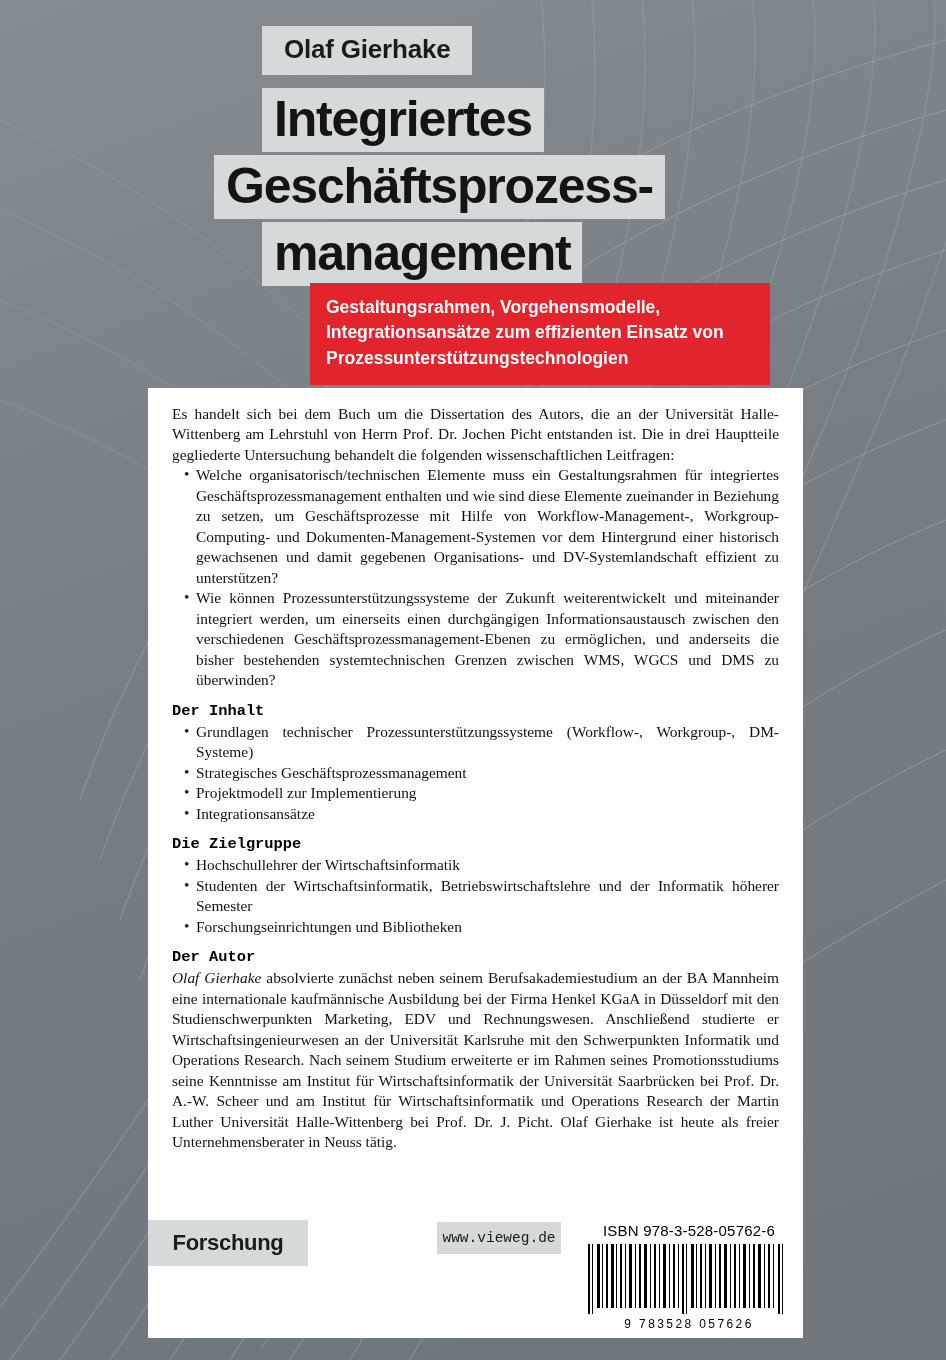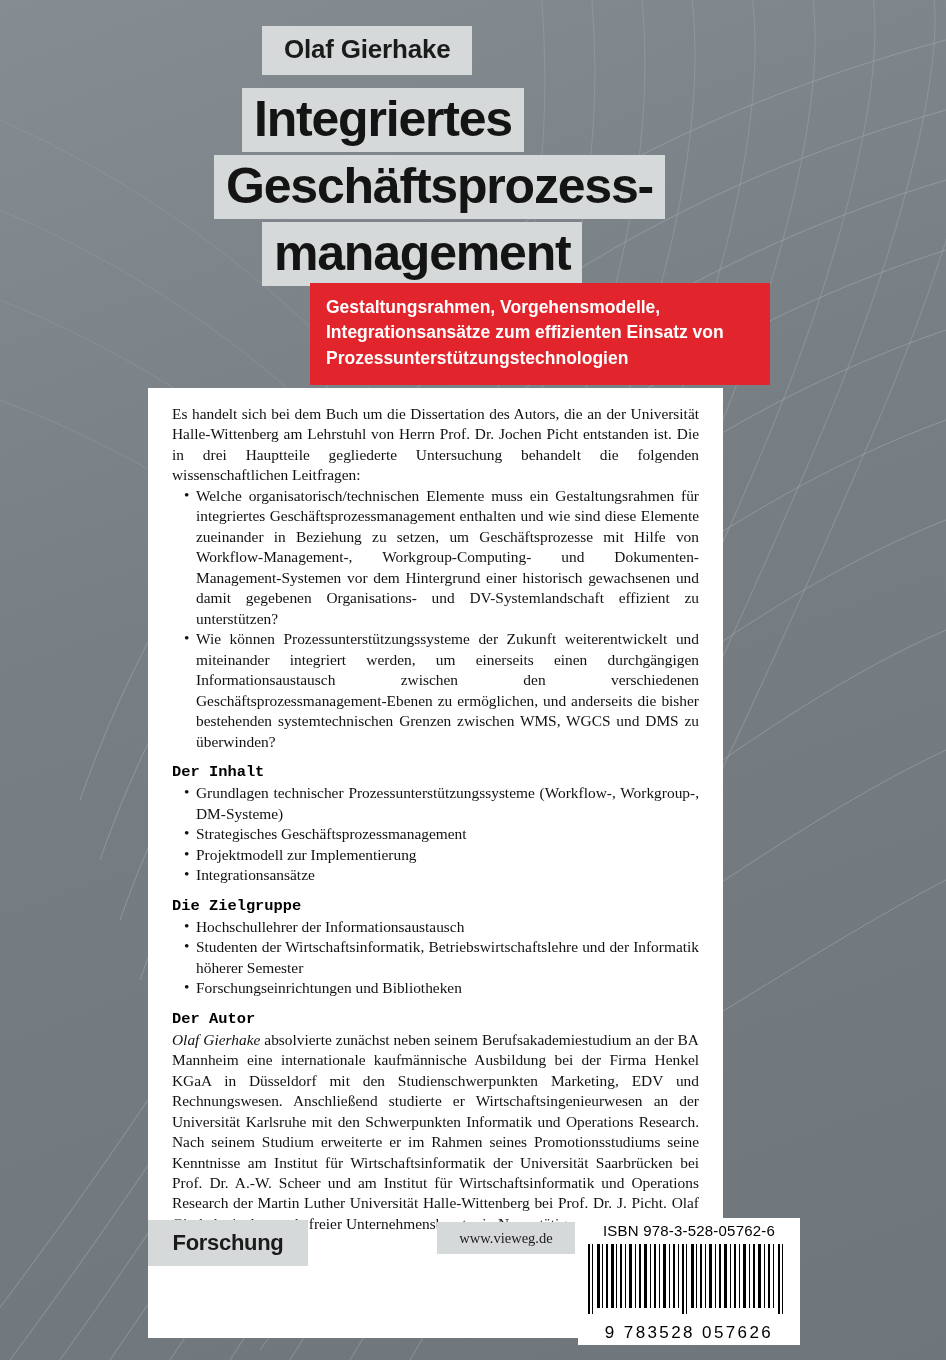--- a/index.html
+++ b/index.html
@@ -55,21 +55,21 @@
     color: #141414;
     font-family: "Liberation Sans", sans-serif;
     font-weight: 700;
     font-size: 50px;
     line-height: 1.12;
     letter-spacing: -1.2px;
     padding: 3px 12px 5px 12px;
     margin-bottom: 3px;
     white-space: nowrap;
   }
-  .title-line.l1 { margin-left: 52px; }
+  .title-line.l1 { margin-left: 72px; }
   .title-line.l2 { margin-left: 24px; }
   .title-line.l3 { margin-left: 72px; }
 
   .subtitle-box {
     position: absolute;
     left: 310px;
     top: 283px;
     width: 460px;
     background: #e2242c;
     color: #ffffff;
@@ -79,21 +79,21 @@
     line-height: 1.45;
     padding: 12px 4px 14px 16px;
     box-sizing: border-box;
   }
 
   
   .panel {
     position: absolute;
     left: 148px;
     top: 388px;
-    width: 575px;
+    width: 655px;
     height: 950px;
     background: #ffffff;
     box-sizing: border-box;
     padding: 16px 24px 16px 24px;
   }
   .panel p,
   .panel ul,
   .panel li {
     color: #111;
     font-family: "Liberation Serif", serif;
@@ -153,25 +153,25 @@
     font-weight: 700;
     display: flex;
     align-items: center;
     justify-content: center;
     letter-spacing: -0.3px;
   }
   .website {
     position: absolute;
     left: 437px;
     top: 1222px;
-    width: 138px;
+    width: 124px;
     height: 32px;
     background: #d6d9da;
     color: #1b1b1b;
-    font-family: Liberation Serif, serif;
+    font-family: Liberation Mono, monospace;
     font-size: 14.5px;
     display: flex;
     align-items: center;
     justify-content: center;
   }
   .isbn-block {
     position: absolute;
     left: 578px;
     top: 1218px;
     width: 222px;
@@ -187,24 +187,24 @@
     margin-bottom: 3px;
   }
   .barcode {
     width: 210px;
     height: 74px;
     margin: 0 auto;
     display: block;
   }
   .barcode-digits {
     font-family: "Liberation Sans", sans-serif;
-    font-size: 17px;
+    font-size: 12px;
     letter-spacing: 2.4px;
     color: #000;
-    margin-top: 7px;
+    margin-top: 1px;
     padding-bottom: 2px;
   }
 </style>
 </head>
 <body>
 
 <div class="page">
 
   <div class="bg-base"></div>
 
@@ -260,21 +260,21 @@
     <div class="section-head">Der Inhalt</div>
     <ul>
       <li>Grundlagen technischer Prozessunterstützungssysteme (Workflow-, Workgroup-, DM-Systeme)</li>
       <li>Strategisches Geschäftsprozessmanagement</li>
       <li>Projektmodell zur Implementierung</li>
       <li>Integrationsansätze</li>
     </ul>
 
     <div class="section-head">Die Zielgruppe</div>
     <ul>
-      <li>Hochschullehrer der Informationsaustausch</li>
+      <li>Hochschullehrer der Wirtschaftsinformatik</li>
       <li>Studenten der Wirtschaftsinformatik, Betriebswirtschaftslehre und der Informatik höherer Semester</li>
       <li>Forschungseinrichtungen und Bibliotheken</li>
     </ul>
 
     <div class="section-head">Der Autor</div>
     <p class="author-para"><span class="author-name-it">Olaf Gierhake</span><span> absolvierte zunächst neben seinem Berufsakademiestudium an der BA Mannheim eine internationale kaufmännische Ausbildung bei der Firma Henkel KGaA in Düsseldorf mit den Studienschwerpunkten Marketing, EDV und Rechnungswesen. Anschließend studierte er Wirtschaftsingenieurwesen an der Universität Karlsruhe mit den Schwerpunkten Informatik und Operations Research. Nach seinem Studium erweiterte er im Rahmen seines Promotionsstudiums seine Kenntnisse am Institut für Wirtschaftsinformatik der Universität Saarbrücken bei Prof. Dr. A.-W. Scheer und am Institut für Wirtschaftsinformatik und Operations Research der Martin Luther Universität Halle-Wittenberg bei Prof. Dr. J. Picht. Olaf Gierhake ist heute als freier Unternehmensberater in Neuss tätig.</span></p>
   </div>
 
   <div class="forschung">Forschung</div>
   <div class="website">www.vieweg.de</div>

